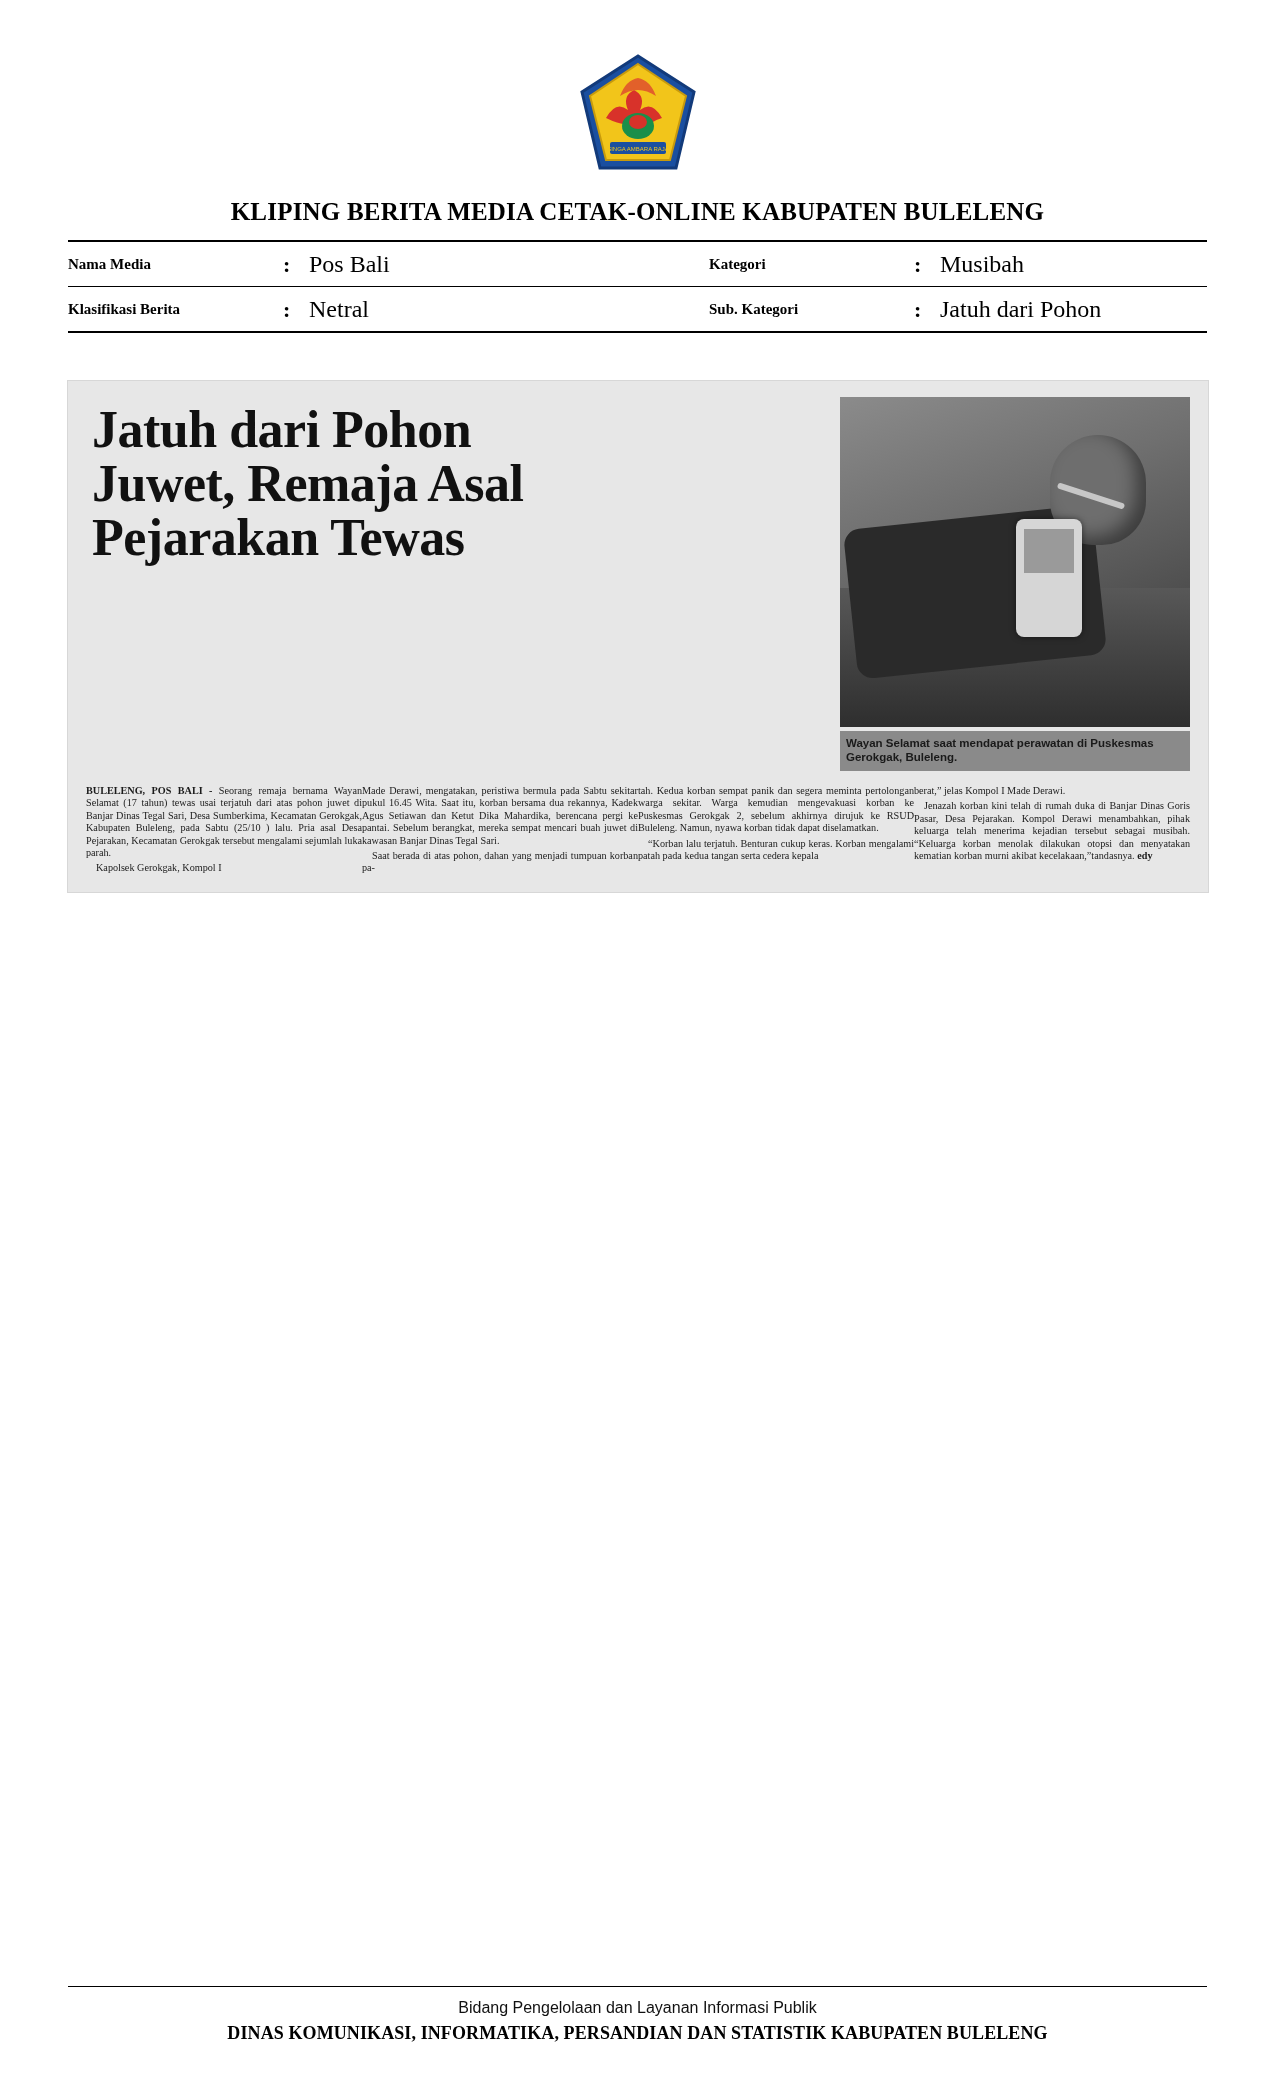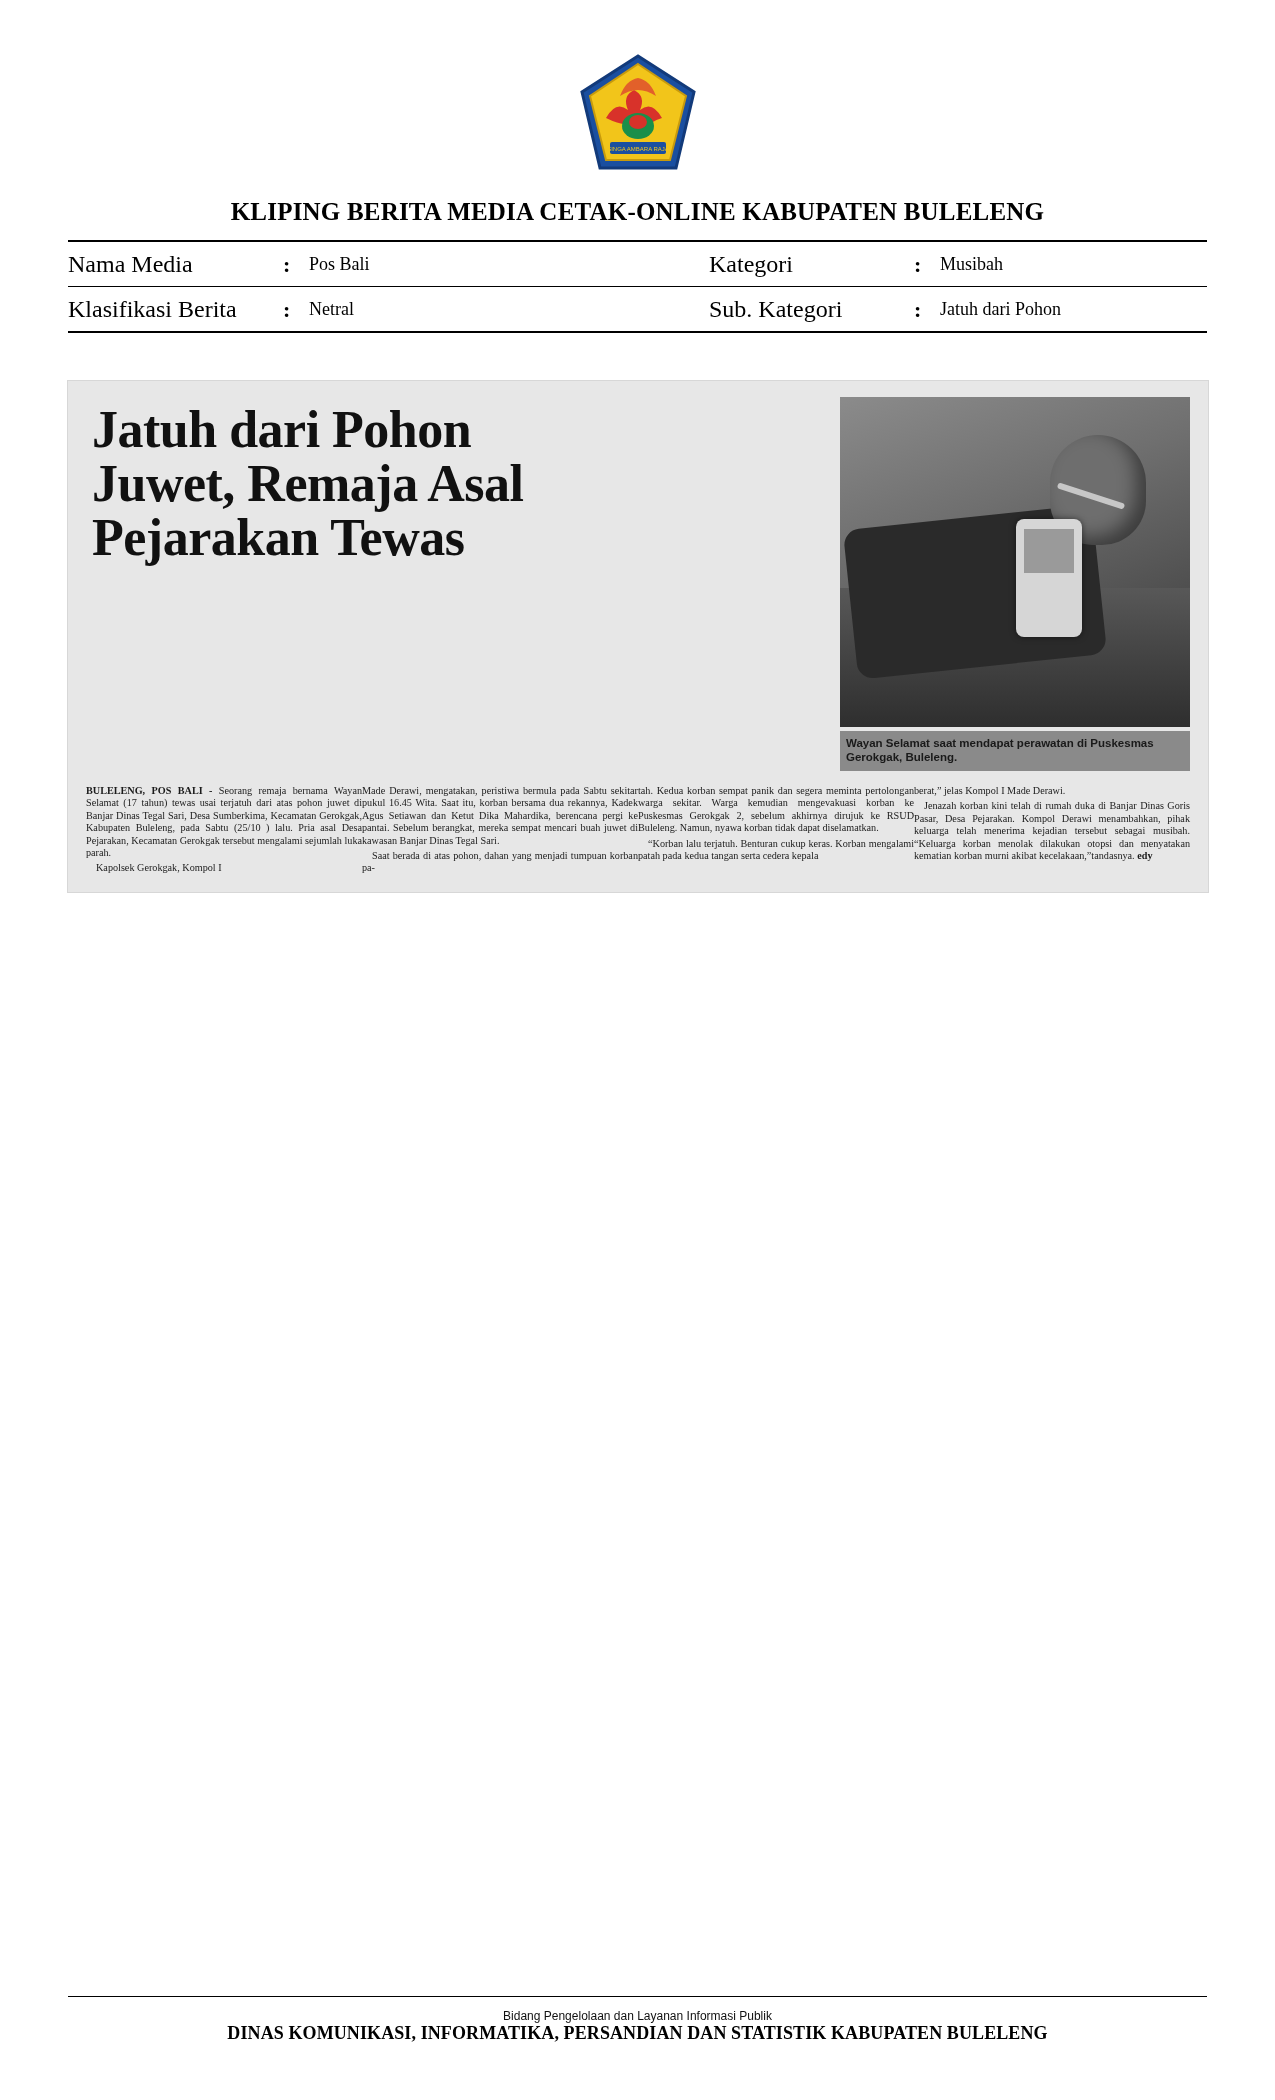--- a/index.html
+++ b/index.html
@@ -66,31 +66,31 @@
     border-collapse: collapse;
     table-layout: fixed;
     font-size: 22px;
   }
   .meta td {
     padding: 9px 0 8px 0;
     vertical-align: middle;
     font-family: "Liberation Serif", serif;
   }
   .lbl {
-    font-weight: normal;
-    font-size: 24px;
+    font-weight: bold;
+    font-size: 15px;
     white-space: nowrap;
   }
   .colon {
     width: 26px;
     text-align: left;
     font-weight: bold;
   }
   .val {
-    font-size: 18px;
+    font-size: 24px;
     font-family: "Liberation Serif", serif;
   }
   .c1 { width: 215px; }
   .c2 { width: 26px; }
   .c3 { width: 400px; }
   .c4 { width: 205px; }
   .c5 { width: 26px; }
   .c6 { width: auto; }
 
   
@@ -195,22 +195,23 @@
     bottom: 56px;
     text-align: center;
   }
   .footer .f-line {
     border: none;
     border-top: 1.6px solid #000;
     margin: 0 68px 12px 68px;
   }
   .footer-sub {
     font-family: "Liberation Sans", sans-serif;
-    font-size: 12px;
+    font-size: 16px;
     color: #111;
+    margin-bottom: 6px;
   }
   .footer-main {
     font-family: "Liberation Serif", serif;
     font-weight: bold;
     font-size: 18px;
     letter-spacing: 0.1px;
     white-space: nowrap;
   }
 </style>
 </head>

